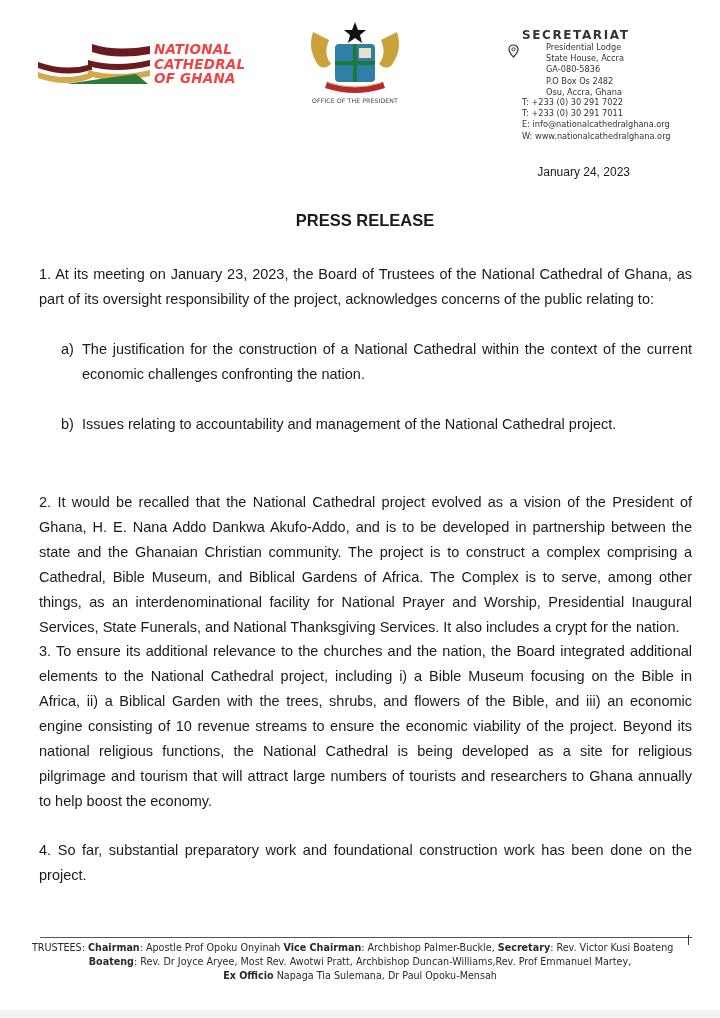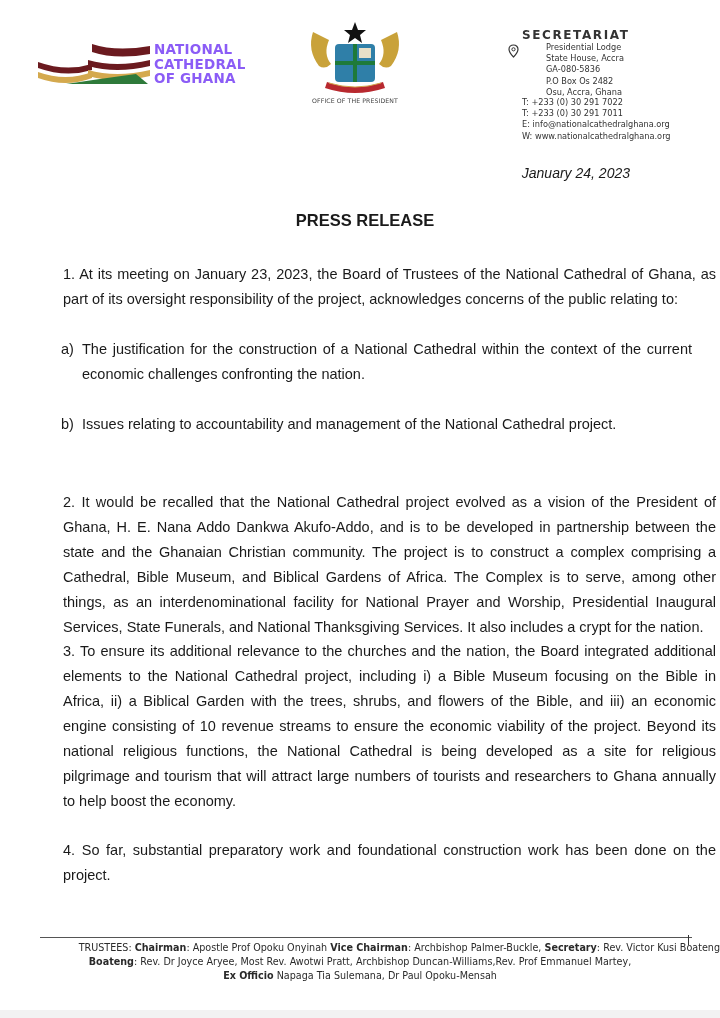--- a/index.html
+++ b/index.html
@@ -2,51 +2,51 @@
 <html><head>
 <meta charset="utf-8">
 <style>
   * { box-sizing: border-box; margin: 0; padding: 0; }
   html, body { width: 720px; height: 1018px; background: #ffffff; overflow: hidden; }
   body { position: relative; font-family: "Liberation Sans", sans-serif; color: #1a1a1a; }
 
   .letterhead { position: absolute; left: 0; top: 0; width: 720px; height: 160px; }
   .logo { position: absolute; left: 36px; top: 40px; width: 250px; height: 50px; }
   .logo svg { position: absolute; left: 0; top: 2px; }
-  .logo-text { position: absolute; left: 118px; top: 2px; font-family: "DejaVu Sans", sans-serif; font-weight: bold; font-size: 13.5px; line-height: 14.5px; color: #8b5cf6; letter-spacing: 0.2px; }
+  .logo-text { position: absolute; left: 118px; top: 2px; font-family: "DejaVu Sans", sans-serif; font-weight: bold; font-size: 13.5px; line-height: 14.5px; color: #ef4444; letter-spacing: 0.2px; font-style: italic; }
 
   .crest { position: absolute; left: 300px; top: 20px; width: 110px; height: 90px; text-align: center; }
   .crest svg { display: block; margin: 0 auto; }
   .crest-caption { font-family: "DejaVu Sans", sans-serif; font-size: 6.2px; color: #444; margin-top: 1px; letter-spacing: 0.1px; }
 
   .secretariat { position: absolute; left: 508px; top: 28px; width: 200px; font-family: "DejaVu Sans", sans-serif; color: #333; }
   .sec-title { position: absolute; left: 14px; top: 0; font-size: 12px; font-weight: bold; letter-spacing: 1.6px; color: #333; }
   .pin-icon { position: absolute; left: 0; top: 16px; }
   .sec-address { position: absolute; left: 14px; top: 14px; font-size: 8.2px; line-height: 11.2px; margin-left: 24px; }
   .sec-contacts { position: absolute; left: 14px; top: 69px; font-size: 8.2px; line-height: 11.2px; }
 
-  .date { position: absolute; right: 90px; top: 165px; font-size: 14px; font-style: italic; }
+  .date { position: absolute; right: 90px; top: 165px; font-size: 12px; }
   .title { position: absolute; left: 0; width: 730px; top: 211px; text-align: center; font-size: 16.5px; font-weight: bold; }
 
-  .para { position: absolute; left: 39px; width: 653px; font-size: 14.5px; line-height: 25px; text-align: justify; margin-left: 24px; }
+  .para { position: absolute; left: 39px; width: 653px; font-size: 14.5px; line-height: 25px; text-align: justify; }
   .para-1 { top: 262px; }
   .para-2 { top: 490px; }
   .para-3 { top: 639px; }
   .para-4 { top: 838px; }
 
   .sub-item { position: absolute; left: 61px; width: 631px; font-size: 14.5px; line-height: 25px; text-align: justify; }
   .sub-a { top: 337px; }
   .sub-b { top: 412px; }
   .sub-marker { position: absolute; left: 0; top: 0; }
   .sub-text { display: block; padding-left: 21px; }
 
   .footer-rule { position: absolute; left: 40px; top: 937px; width: 652px; height: 1px; background: #555; }
   .page-mark { position: absolute; left: 688px; top: 935px; width: 1px; height: 10px; background: #333; }
   .footer { position: absolute; left: 0; top: 941px; width: 720px; font-family: "DejaVu Sans", sans-serif; font-size: 9.6px; line-height: 14.2px; color: #2a2a2a; text-align: center; }
-  .footer .row1 { text-align: right; padding-left: 32px; white-space: nowrap; }
+  .footer .row1 { text-align: left; padding-left: 32px; white-space: nowrap; }
   .footer b { font-weight: bold; }
   .bottom-band { position: absolute; left: 0; top: 1010px; width: 720px; height: 8px; background: #f2f2f2; }
 </style>
 </head>
 <body>
 
 <div class="letterhead">
   <div class="logo">
     <svg width="115" height="44" viewBox="0 0 115 44">
       <path d="M56 2 Q80 10 114 4 L114 12 Q80 18 56 10 Z" fill="#6b1a1f"></path>

